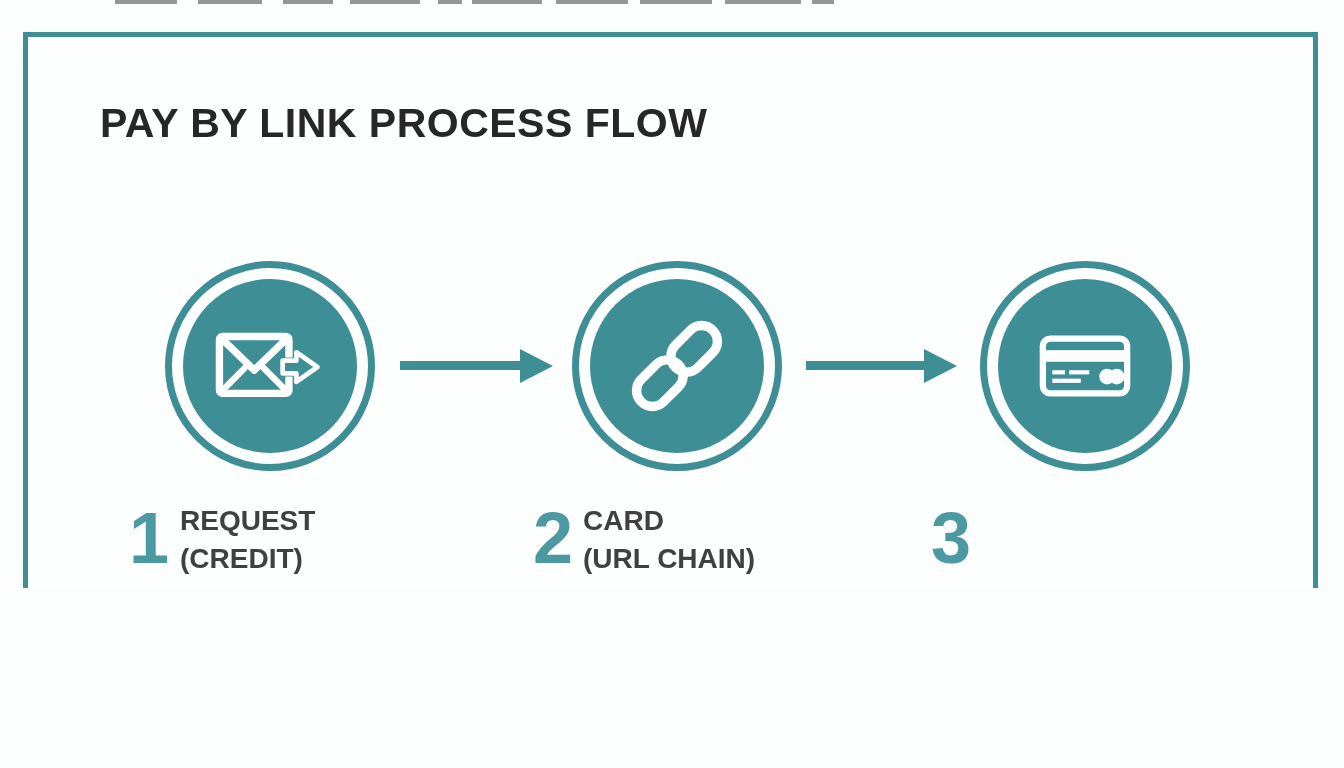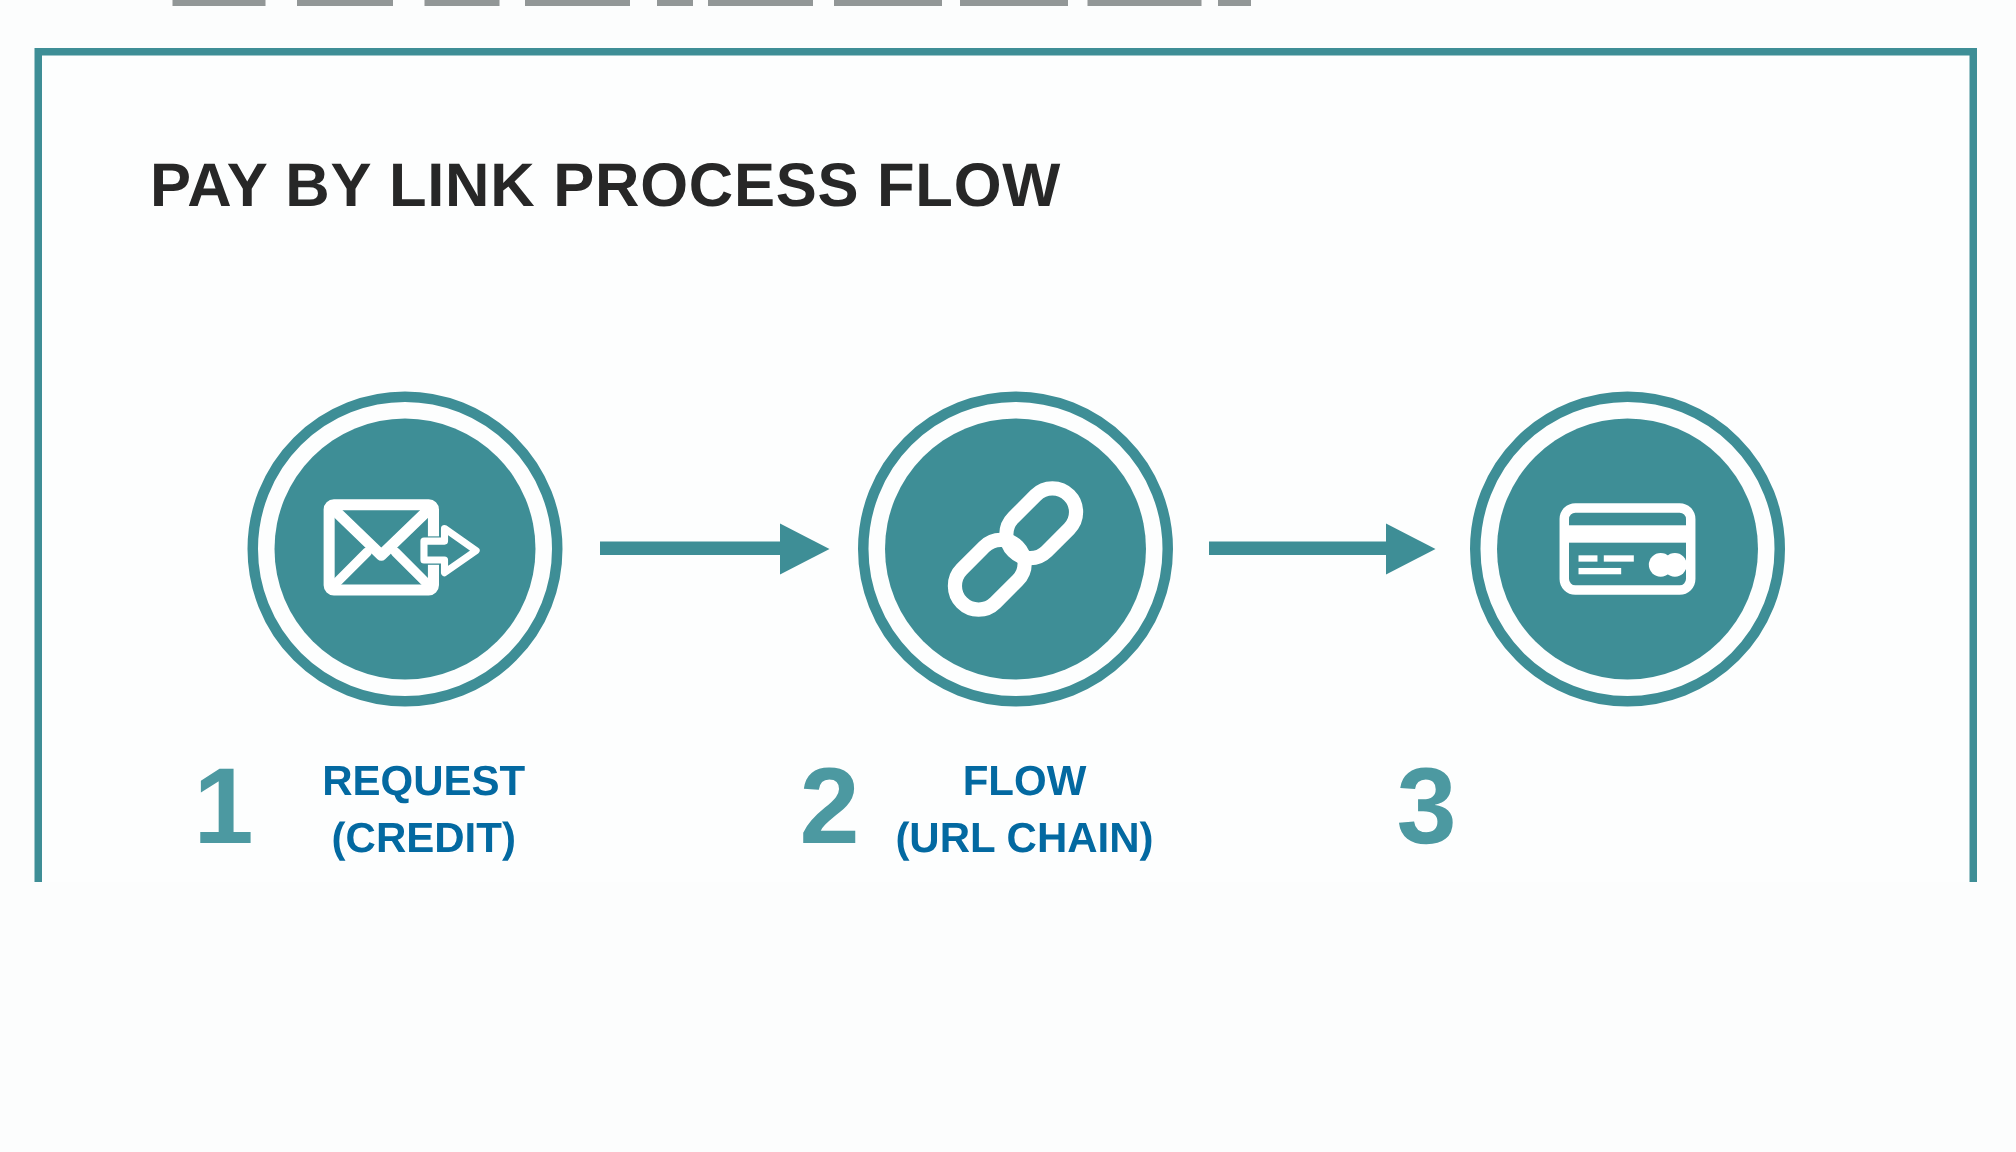--- a/index.html
+++ b/index.html
@@ -81,22 +81,21 @@
     font-weight: bold;
     color: #4c99a1;
     text-align: center;
   }
   .step-label {
     position: absolute;
     top: 502px;
     font-size: 28px;
     line-height: 38px;
     font-weight: bold;
-    color: #0369a1;
-    text-align: center;
+    color: #404040;
     white-space: nowrap;
   }
 </style>
 </head>
 <body>
 
 <div class="canvas">
 
   <div class="top-artifact">
     <span style="left:115px;width:62px"></span>
@@ -160,19 +159,19 @@
   </div>
 
   <div class="step-number" style="left:118px;width:62px;">1</div>
   <div class="step-label" style="left:180px;width:205px;">
     <span>REQUEST</span><br>
     <span>(CREDIT)</span>
   </div>
 
   <div class="step-number" style="left:520px;width:66px;">2</div>
   <div class="step-label" style="left:583px;width:200px;">
-    <span>FLOW</span><br>
+    <span>CARD</span><br>
     <span>(URL CHAIN)</span>
   </div>
 
   <div class="step-number" style="left:918px;width:66px;">3</div>
 
 </div>
 
 </body></html>

